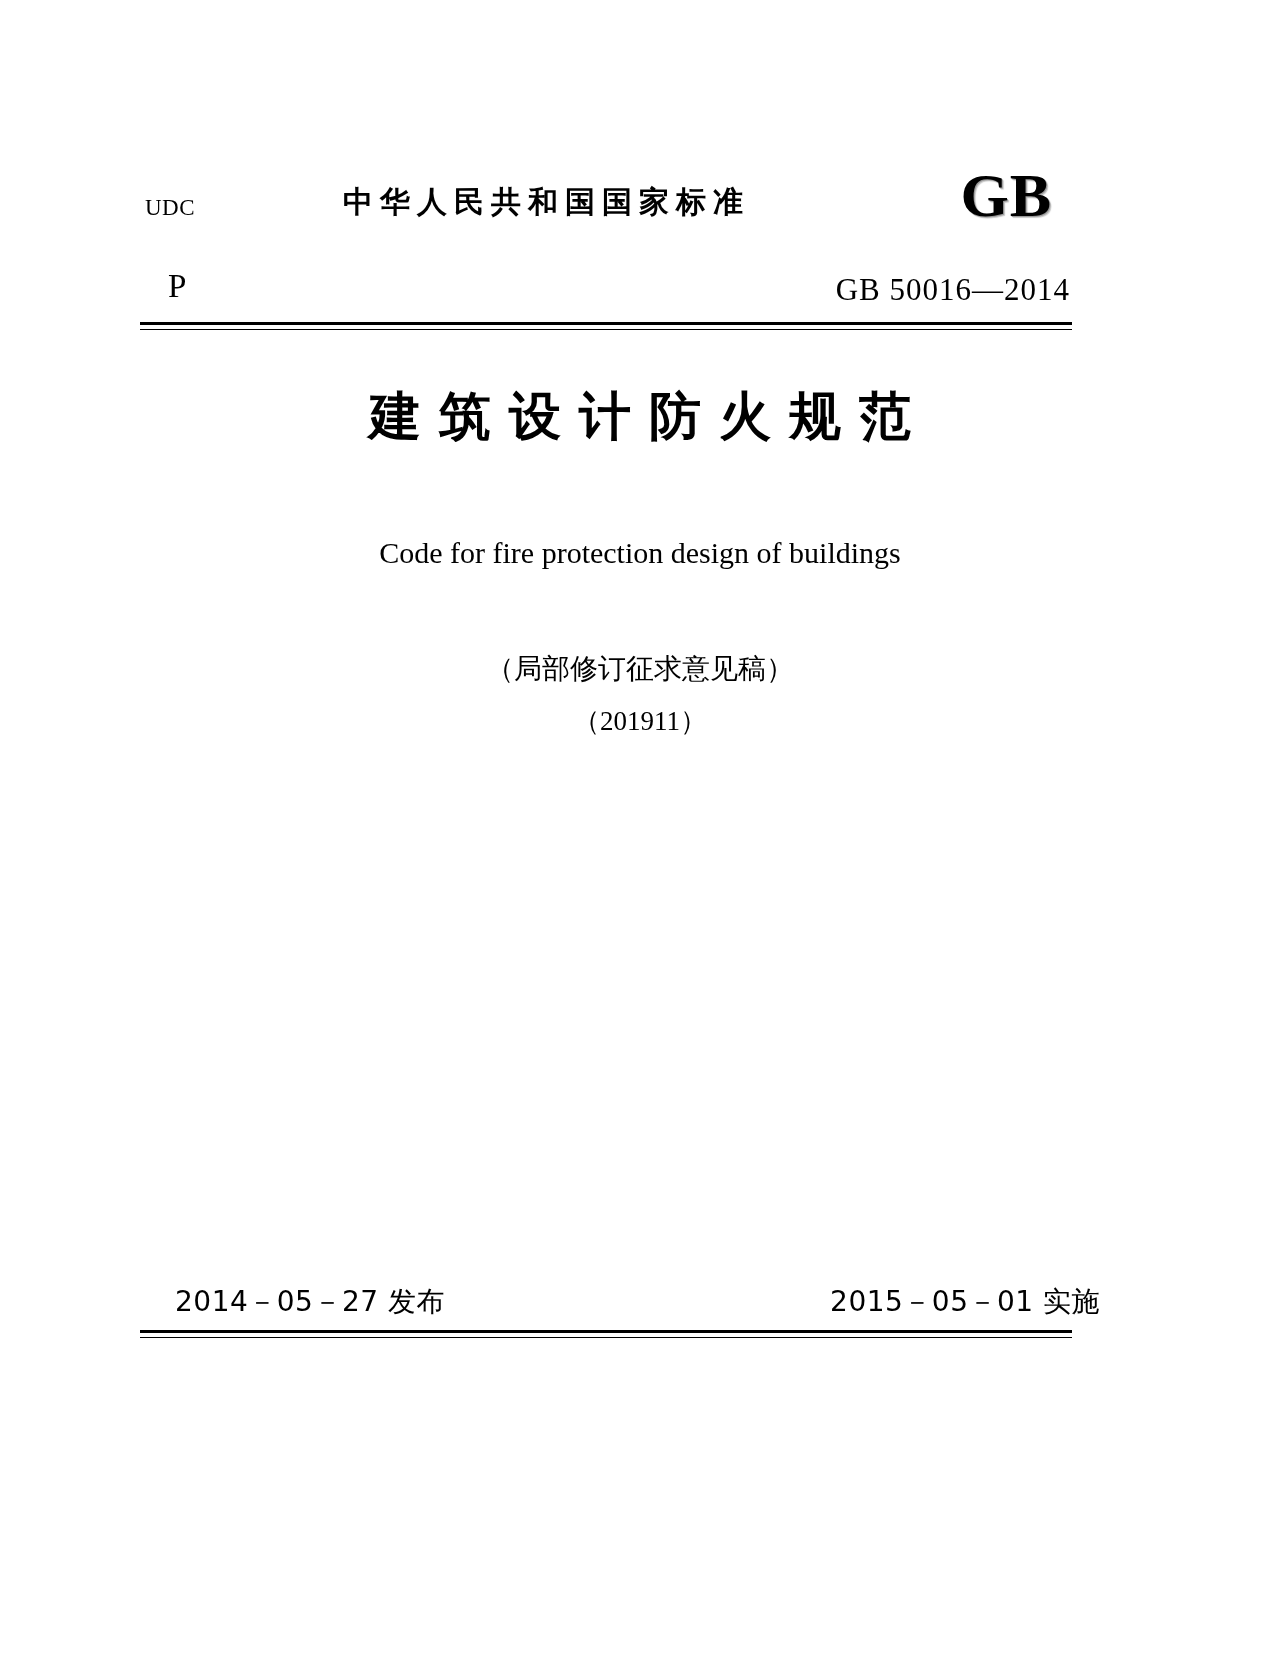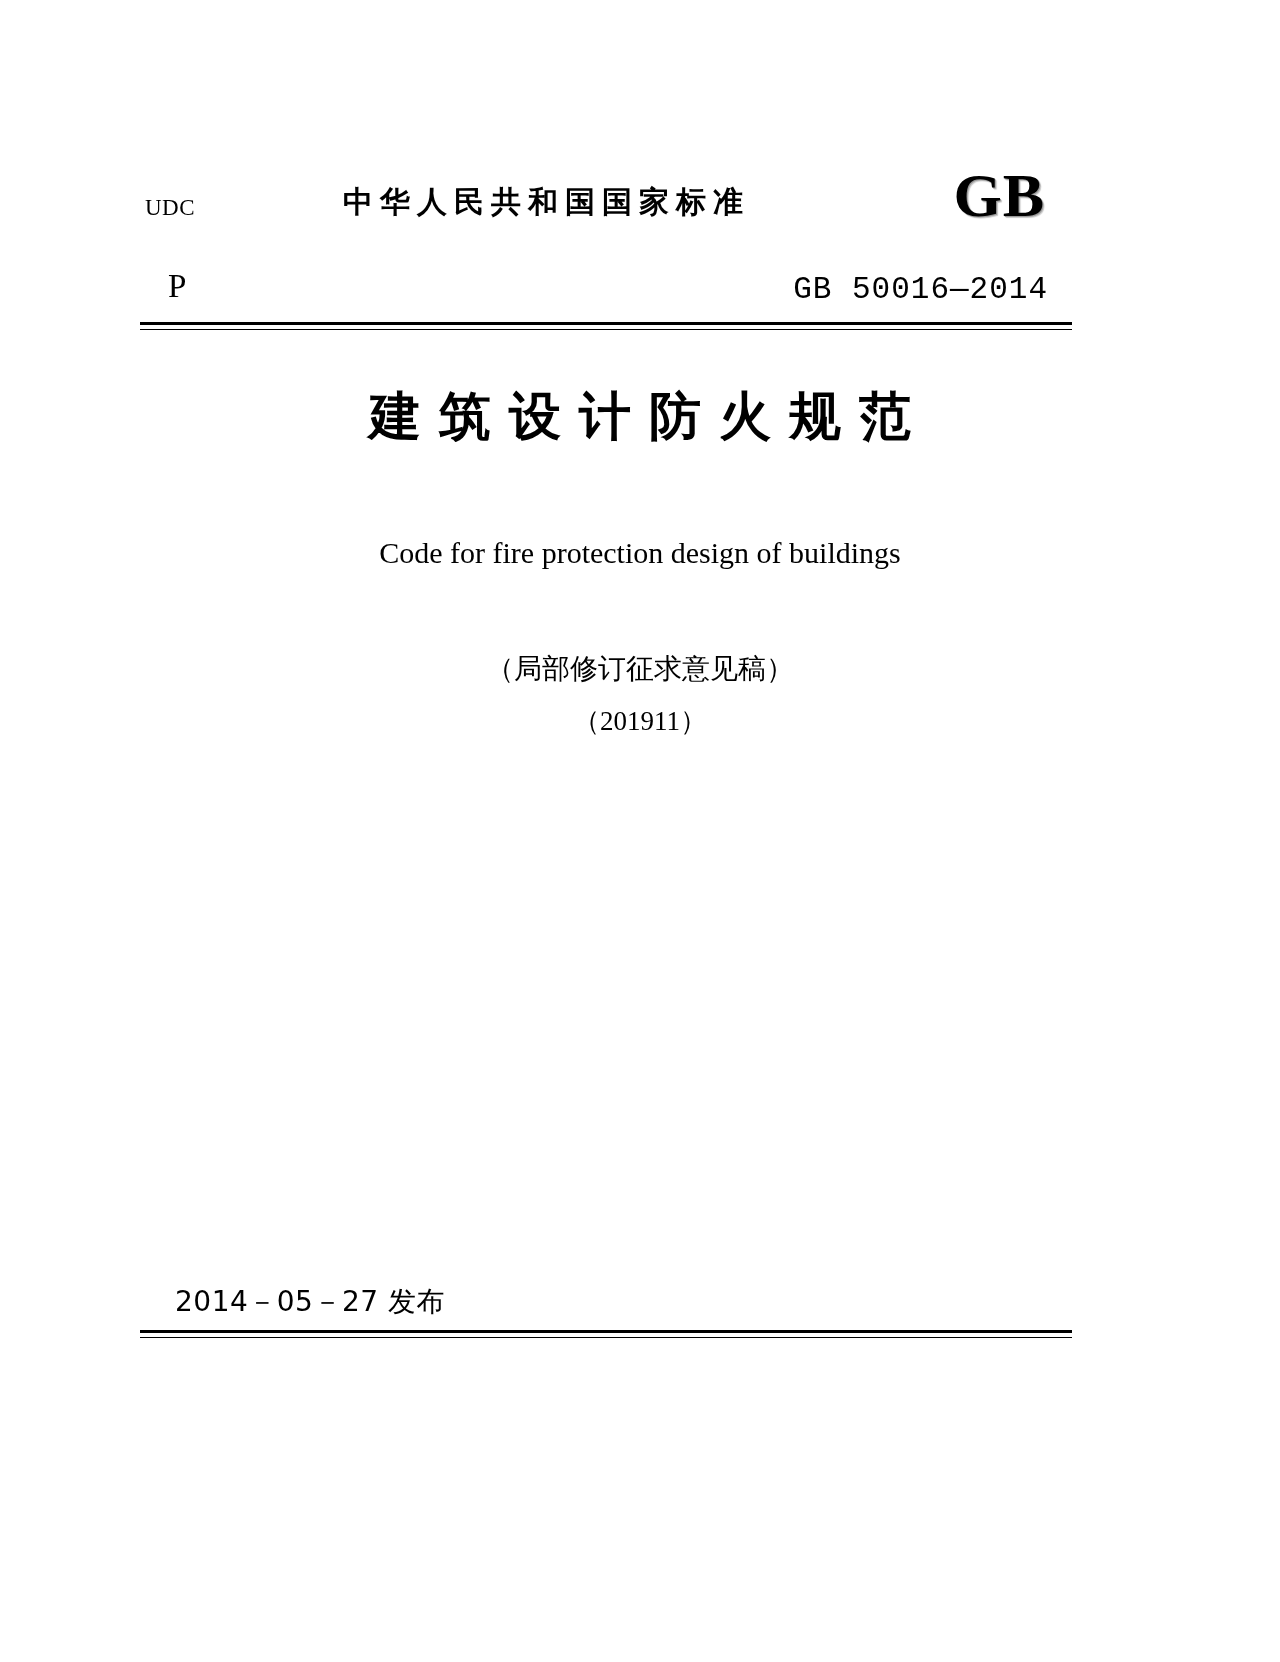--- a/index.html
+++ b/index.html
@@ -44,41 +44,41 @@
     left: 203px;
     top: 22px;
     font-size: 30px;
     font-family: "DejaVu Sans", sans-serif;
     font-weight: bold;
     letter-spacing: 7px;
     white-space: nowrap;
   }
   .gb-mark {
     position: absolute;
-    right: 25px;
+    right: 18px;
     top: 0px;
     font-size: 62px;
     font-family: "Liberation Serif", serif;
     font-weight: bold;
     letter-spacing: 1px;
     text-shadow: 1px 1px 0 #9a9a9a, 2px 2px 1px #c8c8c8;
   }
   .p-mark {
     position: absolute;
     left: 28px;
     top: 108px;
     font-size: 33px;
     font-family: "Liberation Serif", serif;
   }
   .std-number {
     position: absolute;
-    right: 22px;
+    right: 0;
     top: 112px;
     font-size: 31px;
-    font-family: Liberation Mono, monospace;
+    font-family: Liberation Serif, serif;
     letter-spacing: 1px;
     white-space: nowrap;
   }
   .rule-top {
     position: absolute;
     left: 140px;
     top: 322px;
     width: 932px;
     height: 0;
     border-top: 3px solid #000;
@@ -211,18 +211,19 @@
 
   <div class="rule-top"></div>
   <div class="rule-top-inner"></div>
 
   <div class="title-cn">建筑设计防火规范</div>
   <div class="title-en">Code for fire protection design of buildings</div>
   <div class="subtitle-1">（局部修订征求意见稿）</div>
   <div class="subtitle-2">（201911）</div>
 
   <div class="date-release">2014－05－27 发布</div>
+  <div class="date-effective">2015－05－01 实施</div>
 
   <div class="rule-bottom"></div>
   <div class="rule-bottom-inner"></div>
 
 
 </div>
 
 </body></html>

